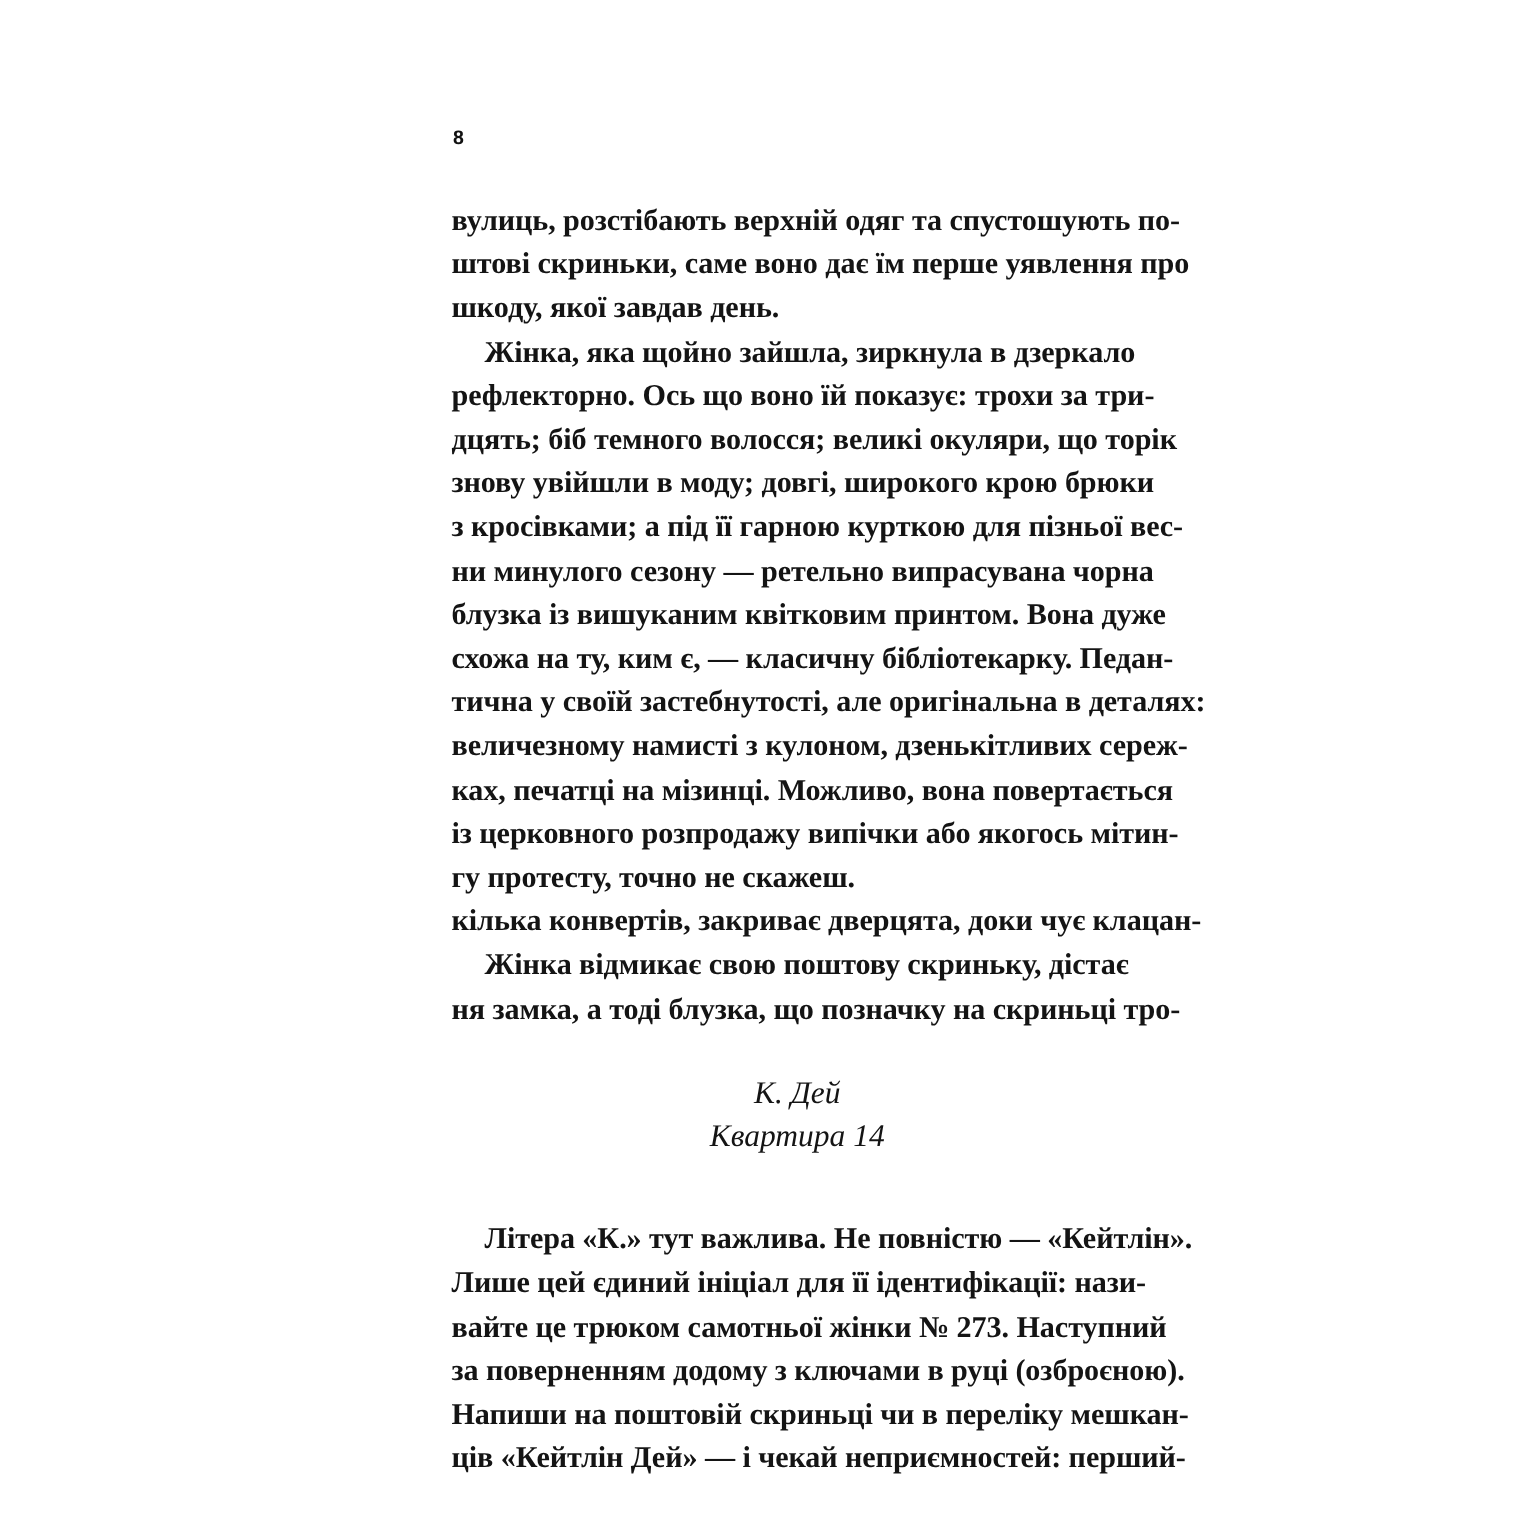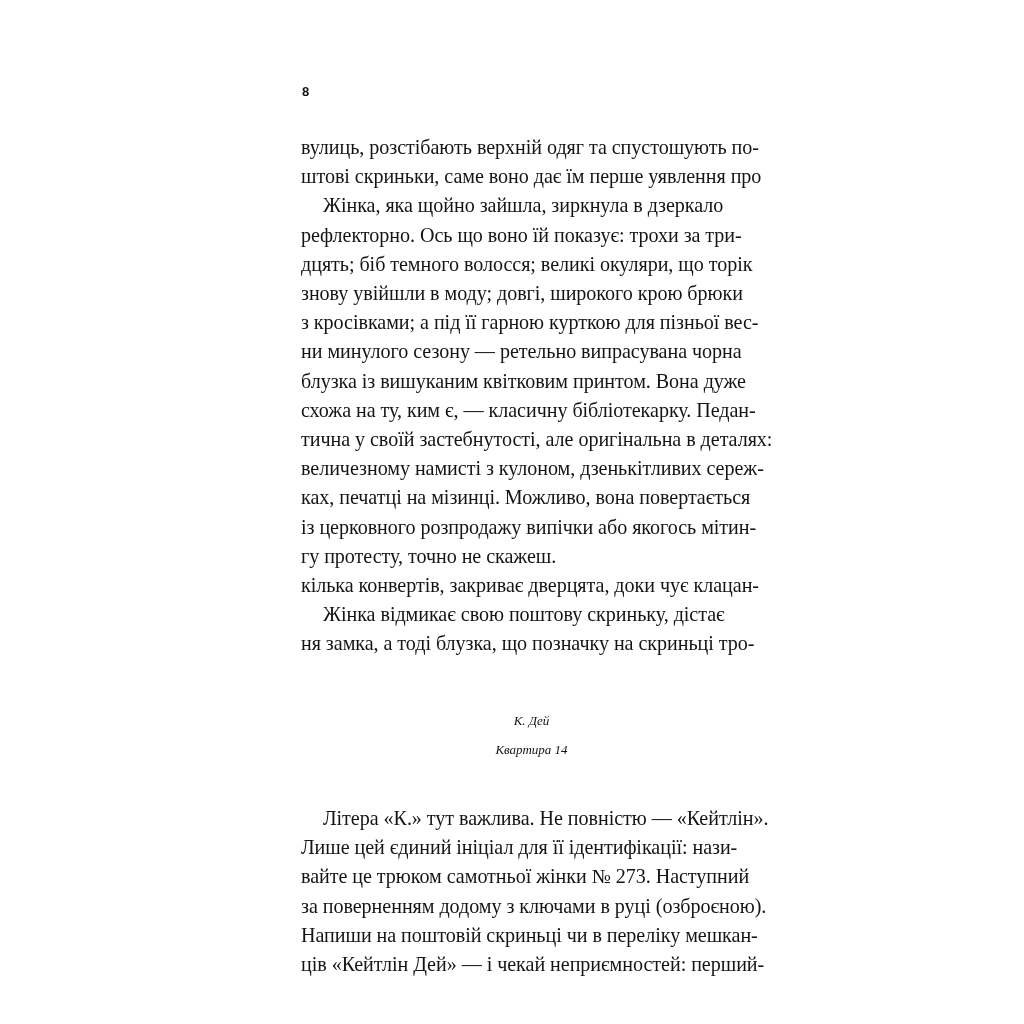--- a/index.html
+++ b/index.html
@@ -52,32 +52,33 @@
     color: #141414;
     text-align: left;
     letter-spacing: -0.05px;
     word-spacing: 0px;
     white-space: pre-wrap;
   }
 
   p.para .ln {
     display: block;
     white-space: pre;
+    font-weight: bold;
   }
 
   p.para .indent {
     display: inline-block;
     width: 22px;
   }
 
   .attribution {
-    margin-top: 47px;
+    margin-top: 26px;
     text-align: center;
     font-style: italic;
-    font-size: 13px;
+    font-size: 21px;
     line-height: 29.2px;
     color: #141414;
   }
 
   .attribution .attr-line {
     display: block;
   }
 
   .after-attr {
     margin-top: 40px;
@@ -87,21 +88,21 @@
 <body>
 
 <div class="page">
 
   <div class="text-column">
 
     <div class="folio">8</div>
 
     <div class="body-block">
 
-      <p class="para" id="para-1"><span class="ln">вулиць, розстібають верхній одяг та спустошують по-</span><span class="ln">штові скриньки, саме воно дає їм перше уявлення про</span></p>
+      <p class="para" id="para-1"><span class="ln">вулиць, розстібають верхній одяг та спустошують по-</span><span class="ln">штові скриньки, саме воно дає їм перше уявлення про</span><span class="ln">шкоду, якої завдав день.</span></p>
       <p class="para" id="para-2"><span class="ln"><span class="indent"></span>Жінка, яка щойно зайшла, зиркнула в дзеркало</span><span class="ln">рефлекторно. Ось що воно їй показує: трохи за три-</span><span class="ln">дцять; біб темного волосся; великі окуляри, що торік</span><span class="ln">знову увійшли в моду; довгі, широкого крою брюки</span><span class="ln">з кросівками; а під її гарною курткою для пізньої вес-</span><span class="ln">ни минулого сезону — ретельно випрасувана чорна</span><span class="ln">блузка із вишуканим квітковим принтом. Вона дуже</span><span class="ln">схожа на ту, ким є, — класичну бібліотекарку. Педан-</span><span class="ln">тична у своїй застебнутості, але оригінальна в деталях:</span><span class="ln">величезному намисті з кулоном, дзенькітливих сереж-</span><span class="ln">ках, печатці на мізинці. Можливо, вона повертається</span><span class="ln">із церковного розпродажу випічки або якогось мітин-</span><span class="ln">гу протесту, точно не скажеш.</span></p>
       <p class="para" id="para-3"><span class="ln">кілька конвертів, закриває дверцята, доки чує клацан-</span><span class="ln"><span class="indent"></span>Жінка відмикає свою поштову скриньку, дістає</span><span class="ln">ня замка, а тоді блузка, що позначку на скриньці тро-</span></p>
 
       <div class="attribution" id="attribution-block">
           <span class="attr-line">К. Дей</span>
           <span class="attr-line">Квартира 14</span>
         </div>
 
       <div class="after-attr">
         <p class="para" id="para-4"><span class="ln"><span class="indent"></span>Літера «К.» тут важлива. Не повністю — «Кейтлін».</span><span class="ln">Лише цей єдиний ініціал для її ідентифікації: нази-</span><span class="ln">вайте це трюком самотньої жінки № 273. Наступний</span><span class="ln">за поверненням додому з ключами в руці (озброєною).</span><span class="ln">Напиши на поштовій скриньці чи в переліку мешкан-</span><span class="ln">ців «Кейтлін Дей» — і чекай неприємностей: перший-</span></p>

